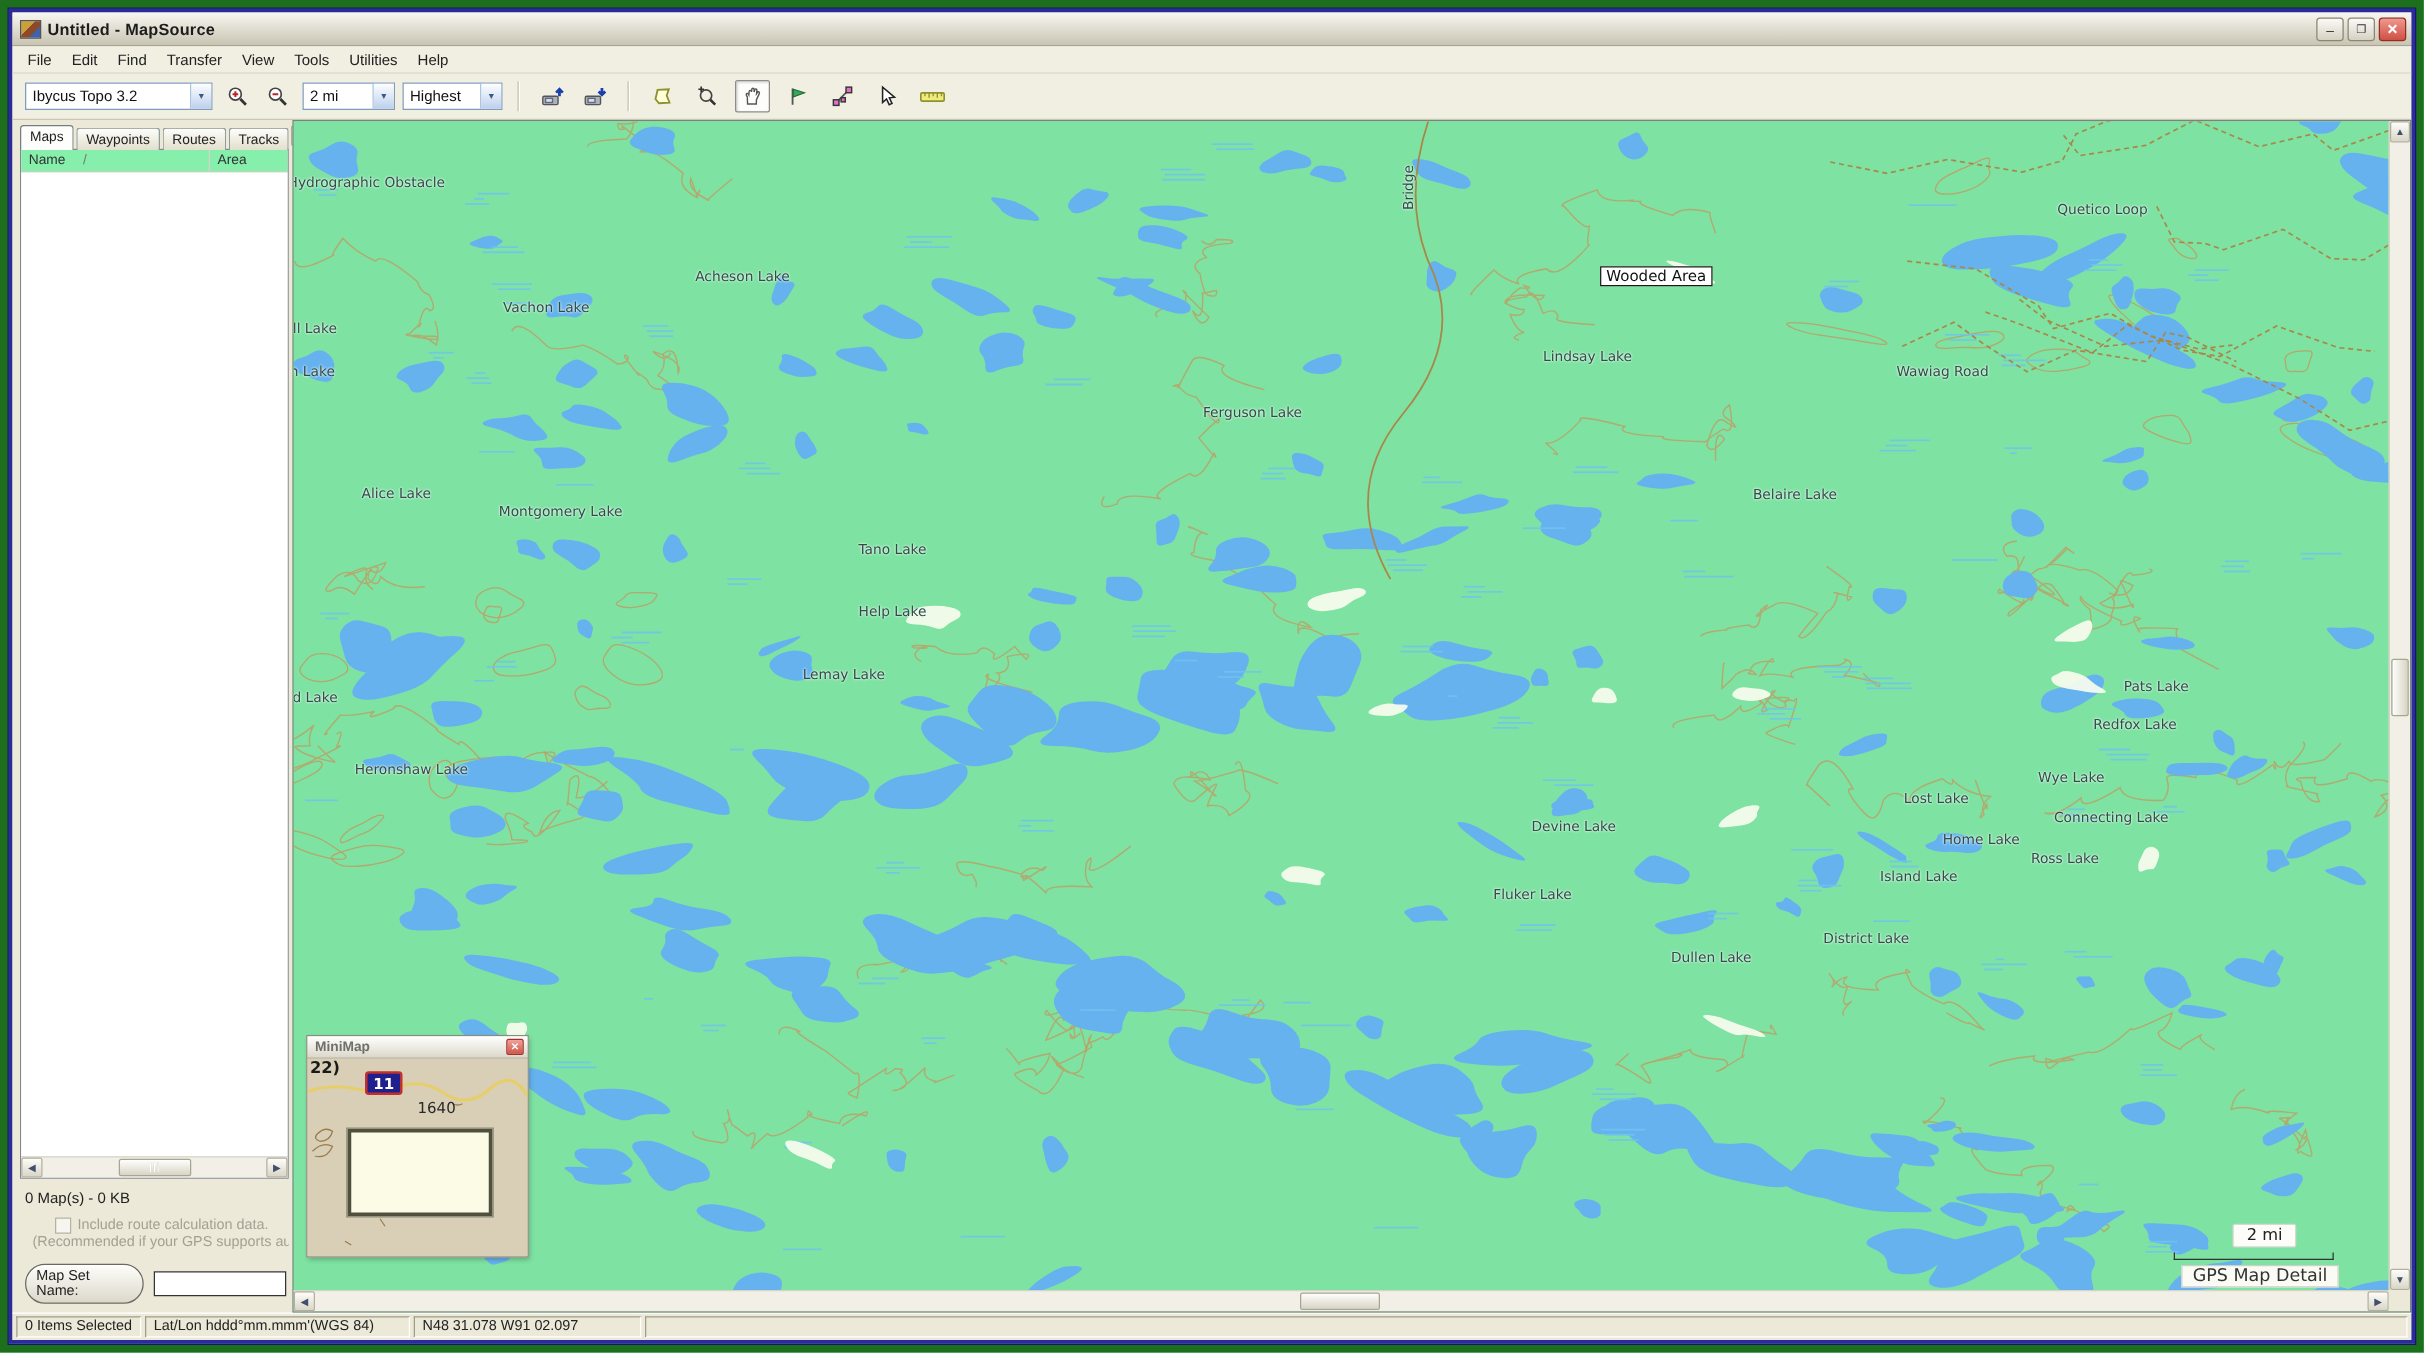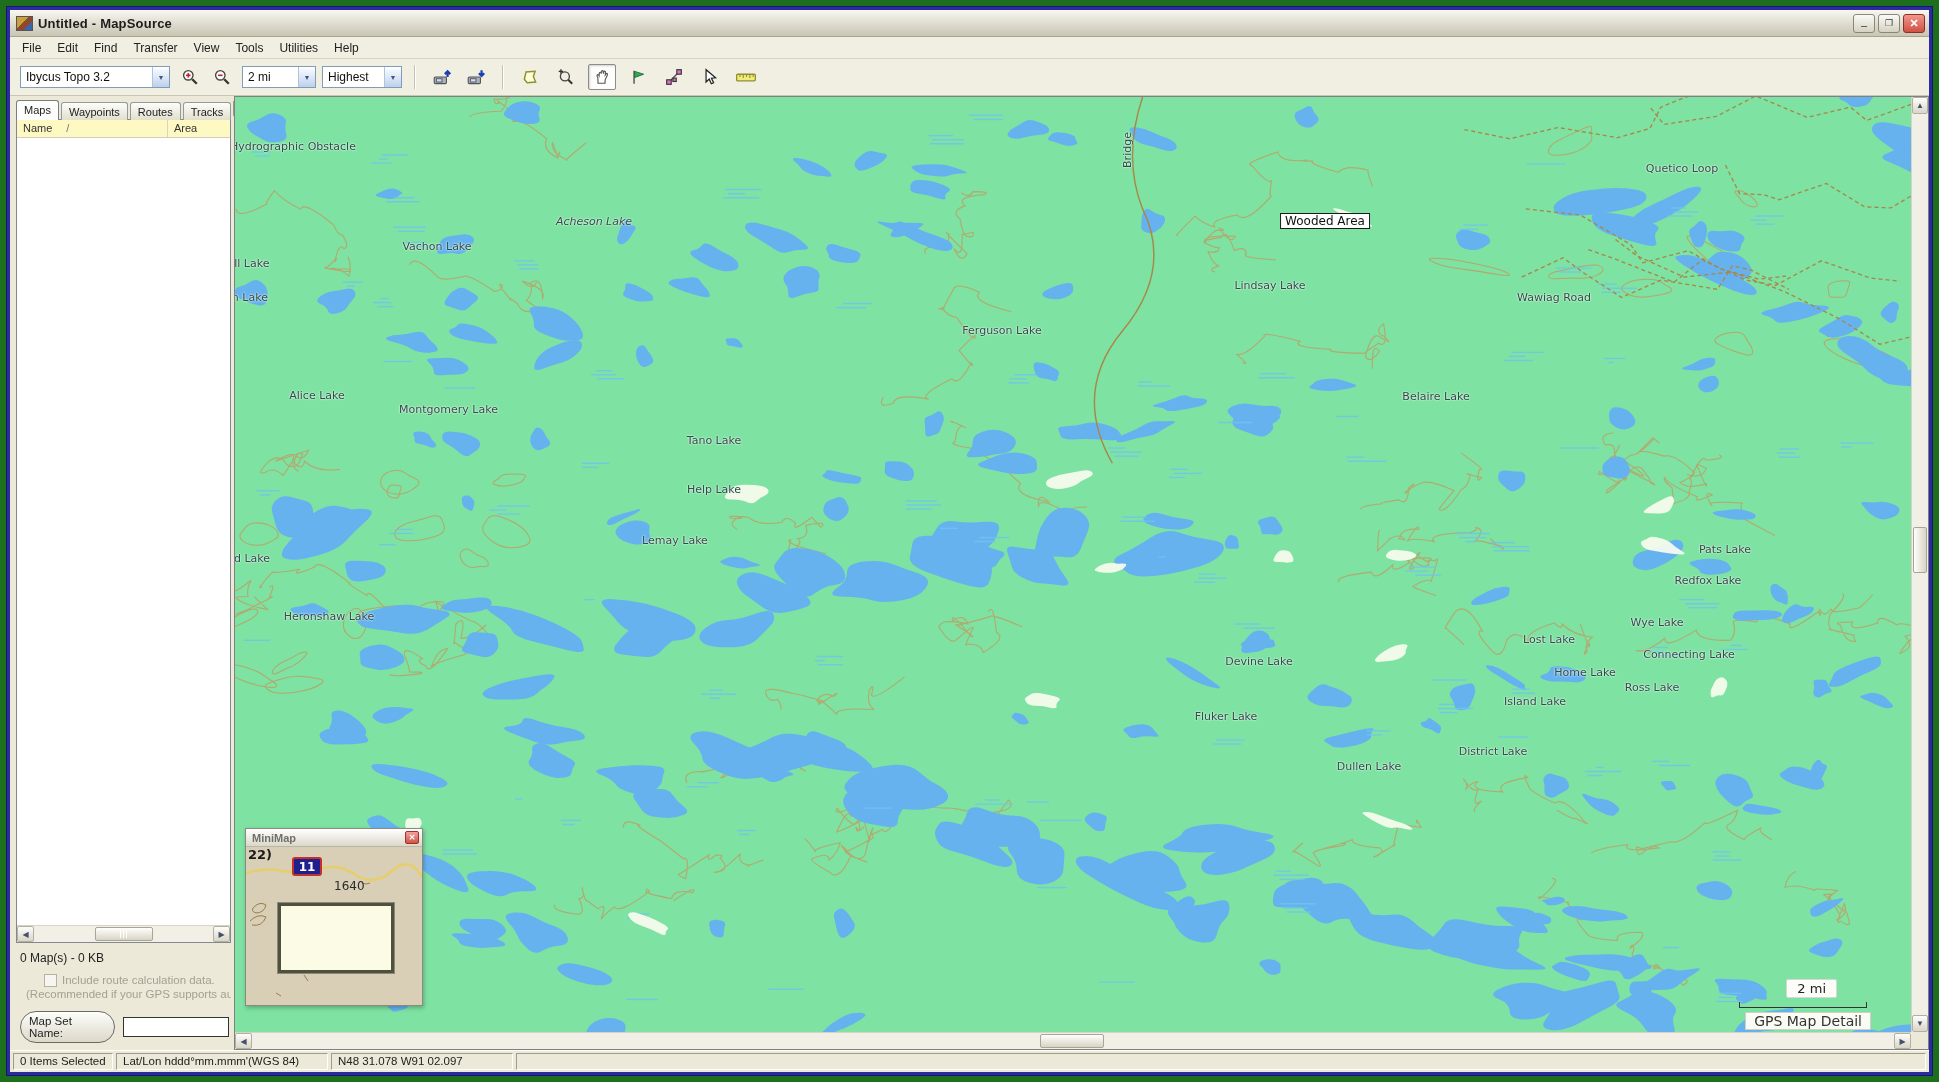--- a/index.html
+++ b/index.html
@@ -38,21 +38,21 @@
   
   .sidebar { width:224px; flex:0 0 auto; background:#ece9d8; display:flex; flex-direction:column; padding:2px 3px 3px 6px; }
   .tabsrow { display:flex; align-items:flex-end; height:21px; flex:0 0 auto; }
   .tab { font-size:11px; color:#222; padding:3px 7px 2px; border:1px solid #919b9c; border-bottom:none;
          border-radius:3px 3px 0 0; background:linear-gradient(180deg,#fdfdfa,#e2dfcd); margin-right:2px; position:relative; top:1px; }
   .tab.active { background:#fdfdfb; padding-bottom:4px; z-index:2; border-color:#777e7e; }
   .collapsebtn { margin-left:auto; width:17px; height:17px; border:1px solid #9a9786; border-radius:2px;
                  background:linear-gradient(180deg,#fcfbf7,#ddd9c9); font-size:9px; color:#333;
                  display:flex; align-items:center; justify-content:center; position:relative; top:-2px;}
   .listbox { flex:1 1 auto; border:1px solid #828790; background:#fff; margin-top:0; display:flex; flex-direction:column; min-height:0;}
-  .listhdr { display:flex; height:18px; background:#fef9c3; border-bottom:1px solid #cfcdbd; flex:0 0 auto;}
+  .listhdr { display:flex; height:18px; background:#86efac; border-bottom:1px solid #cfcdbd; flex:0 0 auto;}
   .hcell { font-size:11px; color:#333; padding:2px 6px; border-right:1px solid #d6d4c6; display:flex; gap:14px;}
   .hcell.name { flex:1 1 auto; } .hcell.area { width:62px; border-right:none; }
   .listbody { flex:1 1 auto; background:#fff; }
   .hsb { height:17px; display:flex; align-items:stretch; border-top:1px solid #d6d4c6; background:#f2f0e6; flex:0 0 auto;}
   .sbbtn { width:17px; background:linear-gradient(180deg,#fdfdfa,#d9d6c7); border:1px solid #b3b0a0; border-radius:2px;
            font-size:8px; color:#44506b; display:flex; align-items:center; justify-content:center; }
   .sbtrack { flex:1; position:relative; }
   .sbthumb { position:absolute; top:1px; bottom:1px; background:linear-gradient(180deg,#fefefc,#d8d5c6);
              border:1px solid #a8a593; border-radius:2px; }
   .grip { display:flex; gap:2px; align-items:center; justify-content:center; height:100%; }
@@ -768,21 +768,21 @@
             <path d="M1404 11 L1417 27 L1469 19 L1508 -1 L1559 20 L1602 10 L1618 23 L1677 2 L1715 15" fill="none" stroke="#a98748" stroke-width="1.3" stroke-dasharray="4 3"></path>
             <path d="M1342 150 L1368 159 L1427 182 L1455 160 L1498 180 L1528 185 L1573 161 L1622 178 L1651 181" fill="none" stroke="#a98748" stroke-width="1.3" stroke-dasharray="4 3"></path>
             <path d="M1276 177 L1317 158 L1339 174 L1375 197 L1414 180 L1470 189 L1485 166 L1503 170 L1541 189" fill="none" stroke="#a98748" stroke-width="1.3" stroke-dasharray="4 3"></path>
             <path d="M1219 32 L1264 41 L1312 30 L1371 40 L1403 31 L1414 10 L1436 1 L1467 -8 L1479 -7" fill="none" stroke="#a98748" stroke-width="1.3" stroke-dasharray="4 3"></path>
             <path d="M1369 140 L1390 156 L1437 177 L1484 172 L1536 191 L1591 218 L1631 243 L1674 233 L1716 240" fill="none" stroke="#a98748" stroke-width="1.3" stroke-dasharray="4 3"></path>
             <path d="M1478 67 L1492 95 L1516 96 L1531 101 L1578 85 L1616 108 L1642 109 L1678 88 L1711 104" fill="none" stroke="#a98748" stroke-width="1.3" stroke-dasharray="4 3"></path>
             <path d="M900 0 Q880 60 900 110 Q930 170 880 230 Q830 290 870 360" fill="none" stroke="#a98748" stroke-width="1.4"></path>
           </svg>
         <div id="labelHost">
             <div class="maplabel" style="left: 58px; top: 49px;">Hydrographic Obstacle</div>
-            <div class="maplabel" style="left: 359px; top: 124px; font-style: italic;">Acheson Lake</div>
+            <div class="maplabel" style="left: 359px; top: 124px;">Acheson Lake</div>
             <div class="maplabel" style="left: 202px; top: 149px;">Vachon Lake</div>
             <div class="maplabel" style="left: 10px; top: 166px;">dall Lake</div>
             <div class="maplabel" style="left: 8px; top: 200px;">ahn Lake</div>
             <div class="maplabel" style="left: 82px; top: 298px; text-align: right;">Alice Lake</div>
             <div class="maplabel" style="left: 202px; top: 312px; padding-left: 23px;">Montgomery Lake</div>
             <div class="maplabel" style="left: 767px; top: 233px;">Ferguson Lake</div>
             <div class="maplabel" style="left: 479px; top: 343px;">Tano Lake</div>
             <div class="maplabel" style="left: 479px; top: 392px;">Help Lake</div>
             <div class="maplabel" style="left: 440px; top: 443px;">Lemay Lake</div>
             <div class="maplabel" style="left: 10px; top: 461px;">aird Lake</div>

